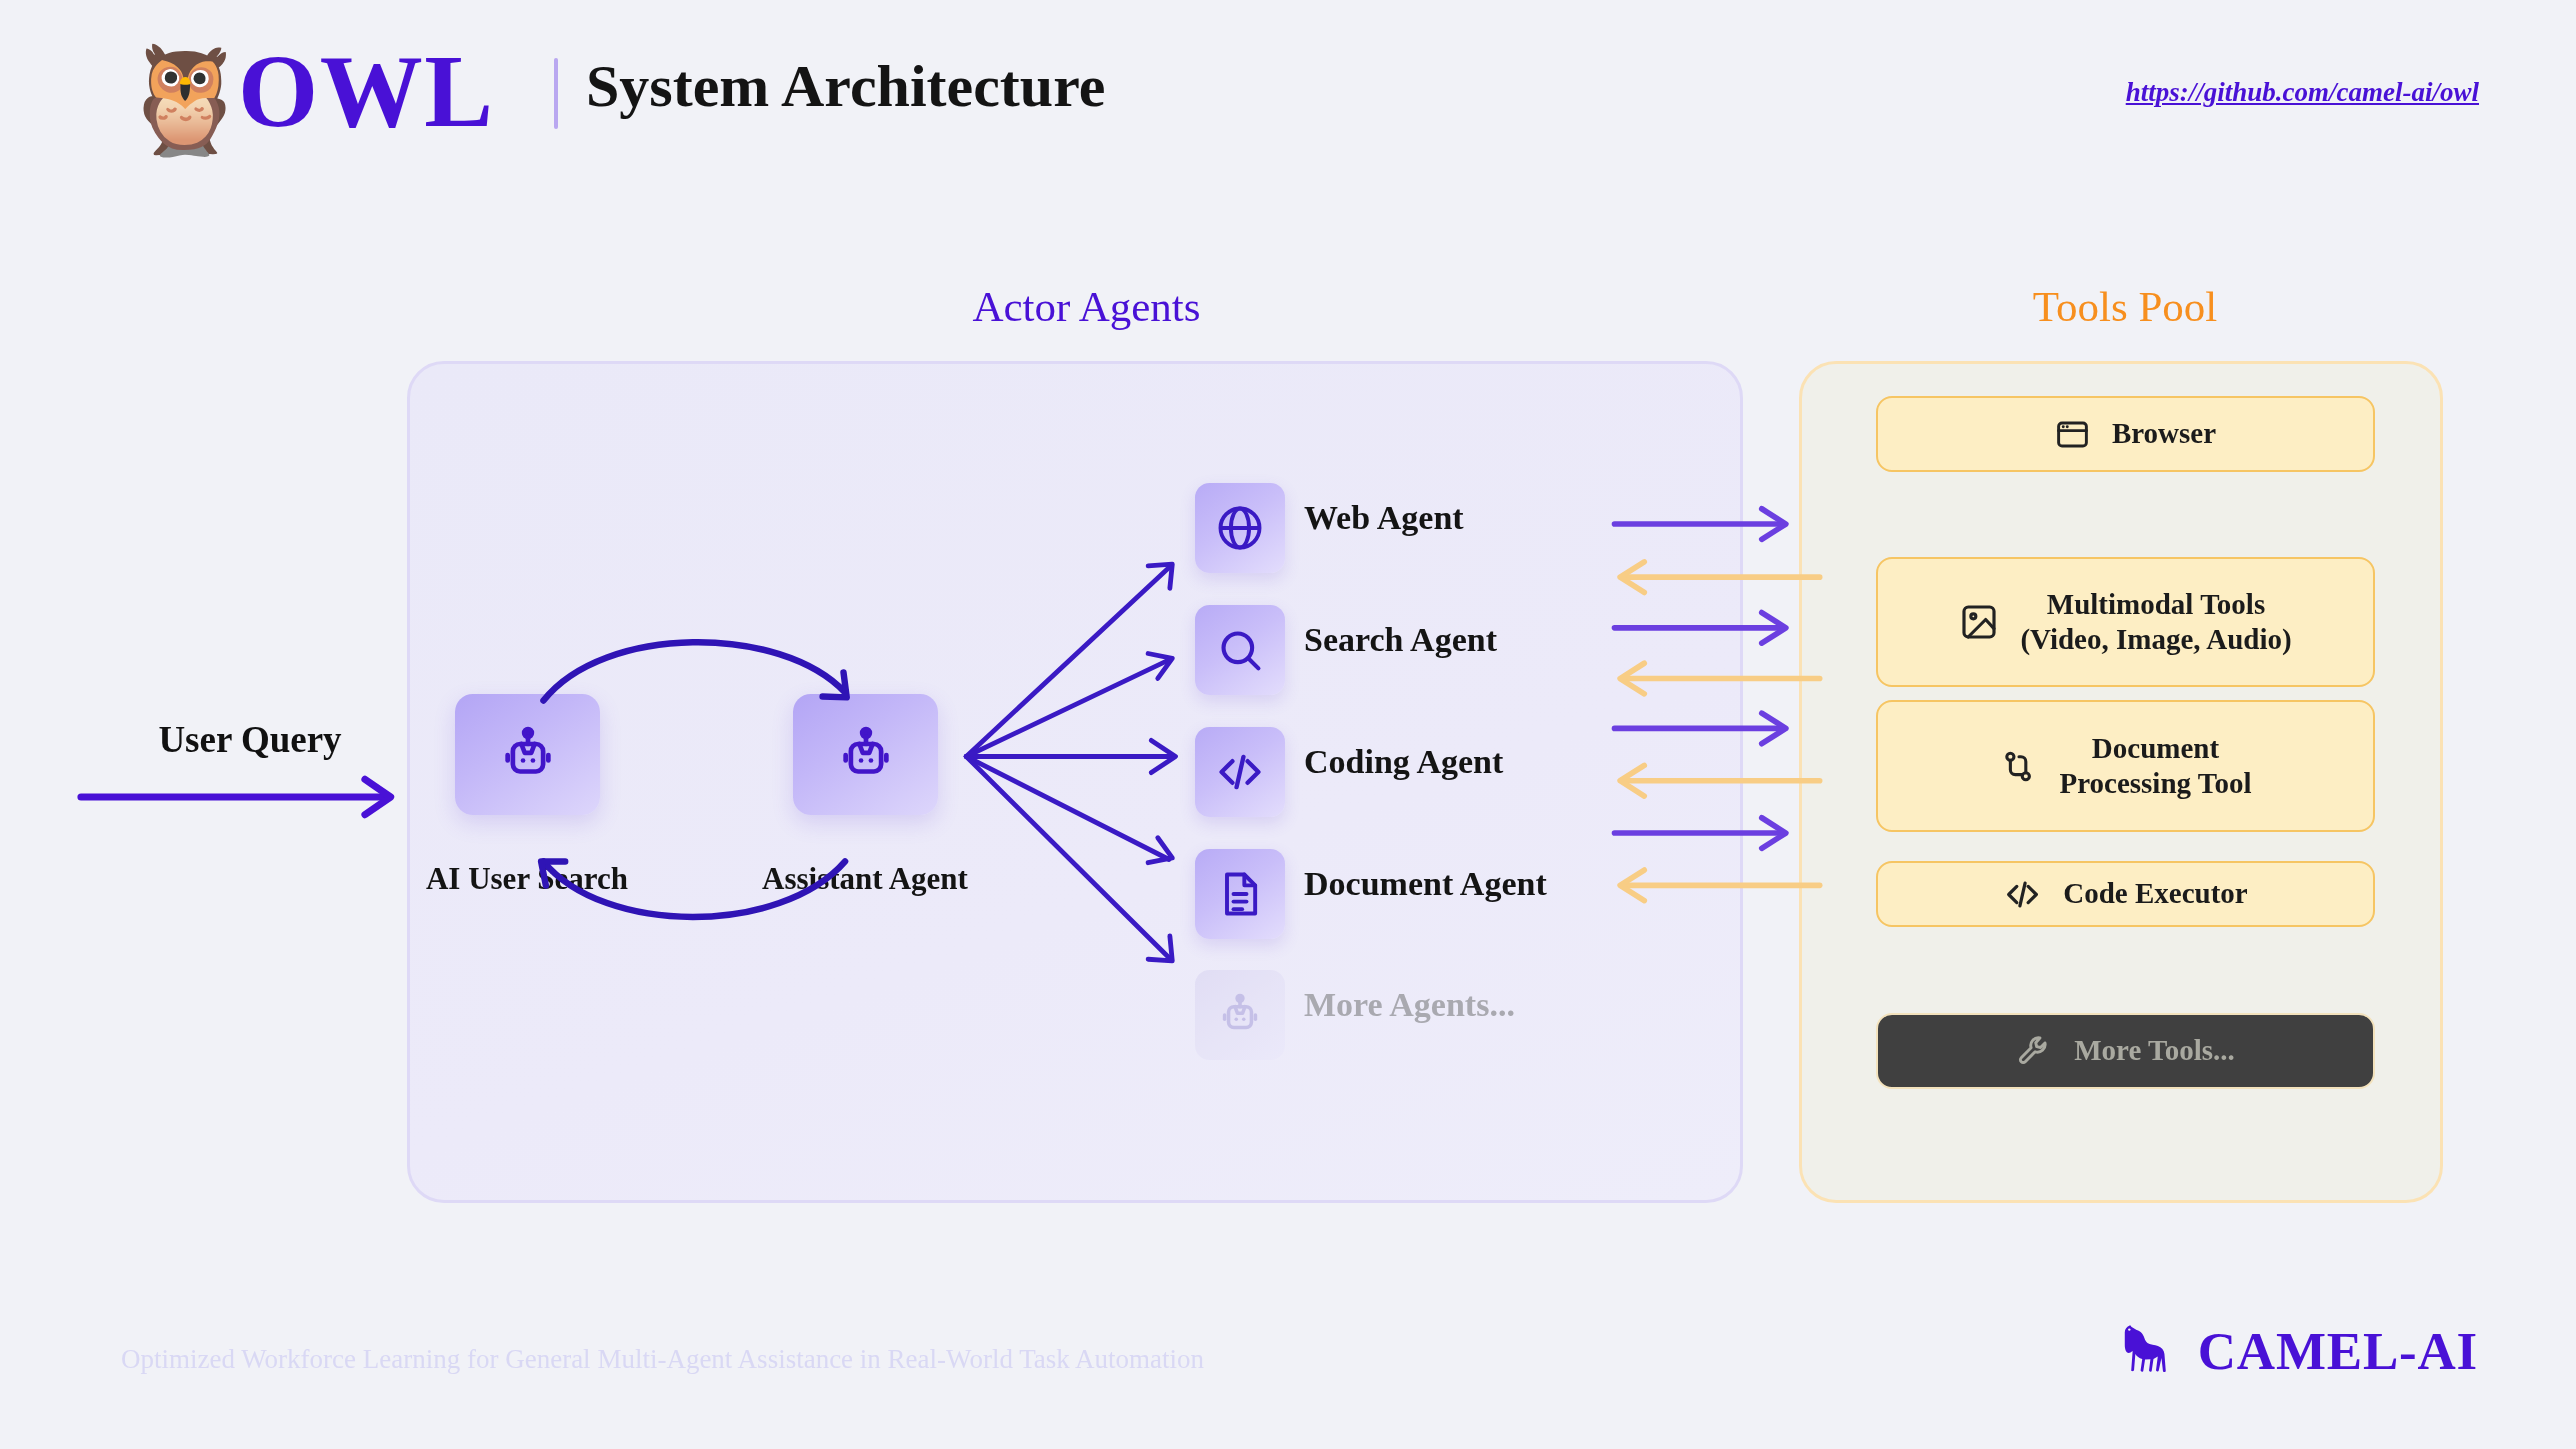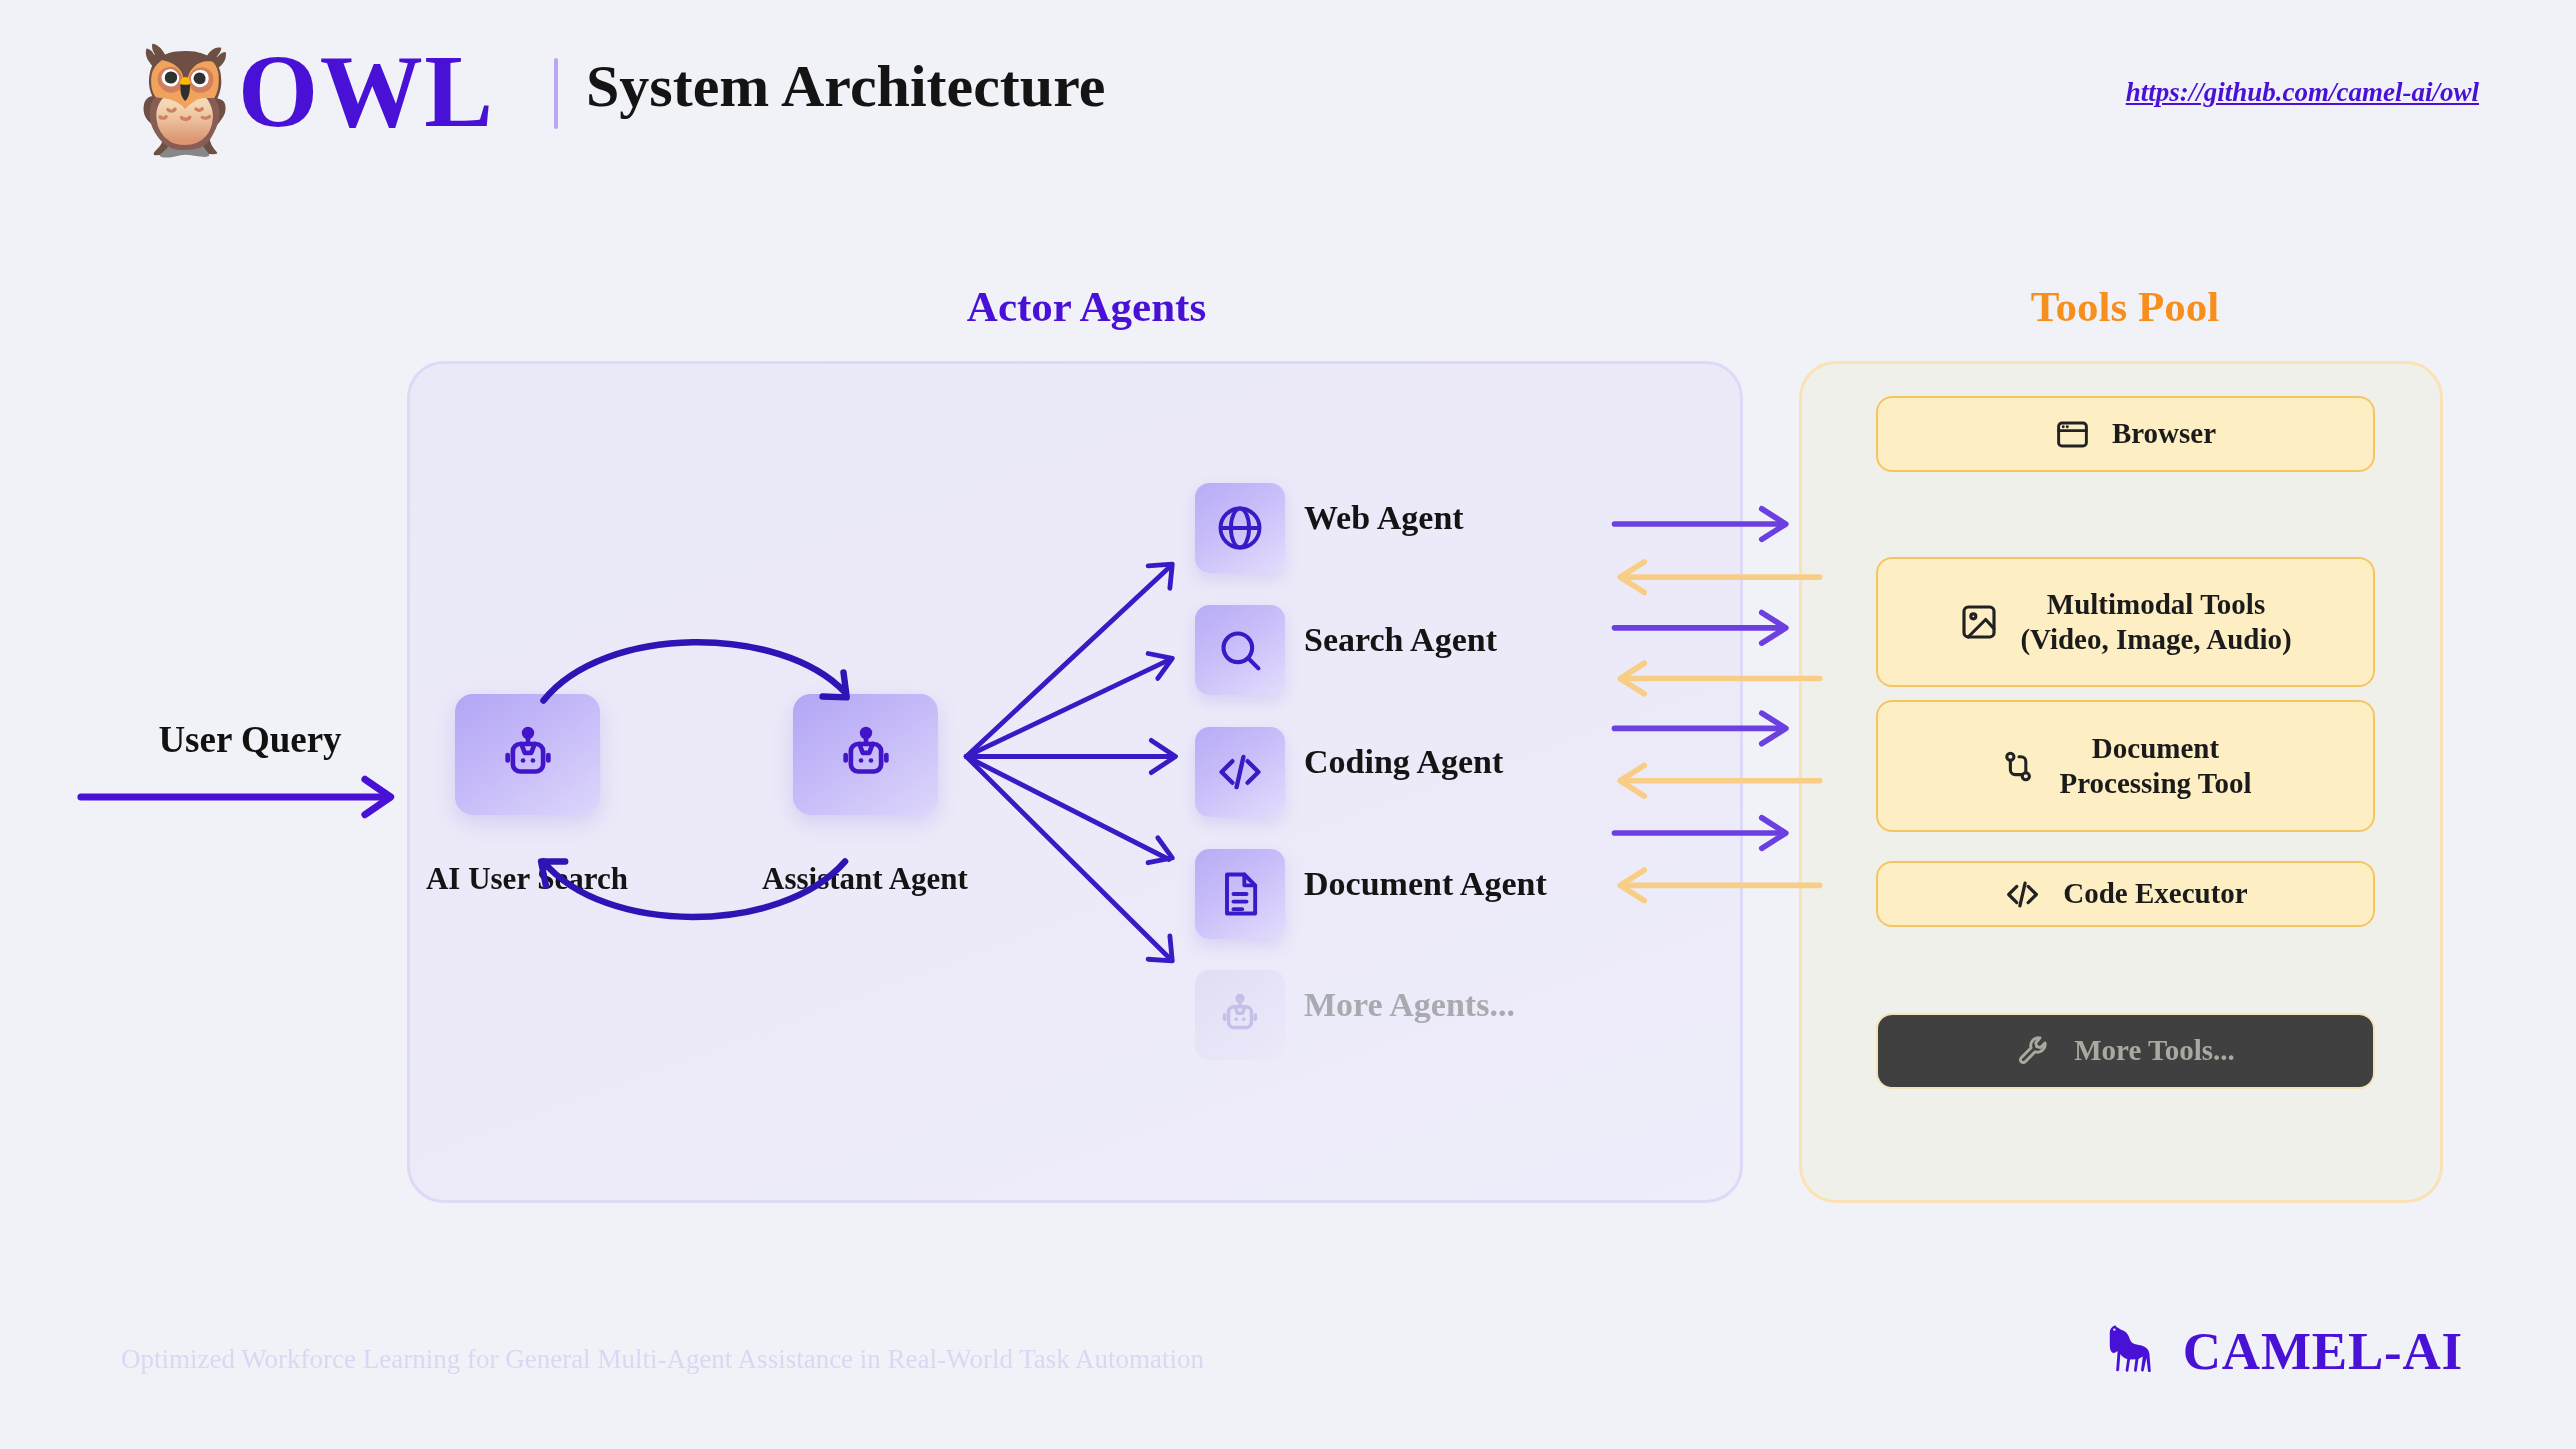--- a/index.html
+++ b/index.html
@@ -17,21 +17,21 @@
   #brand-owl{position:absolute;left:238px;top:35px;font-size:103px;font-weight:bold;
     color:#4911d6;letter-spacing:1.6px;line-height:1.1;}
   #brand-divider{position:absolute;left:554px;top:58px;width:4px;height:71px;
     background:#b9a7f0;border-radius:2.4px;}
   #header-title{position:absolute;left:586px;top:53px;font-size:60px;font-weight:bold;
     color:#141414;line-height:1.1;}
   #repo-url{position:absolute;right:97px;top:77px;font-size:27px;font-style:italic;
     font-weight:bold;color:#4911d6;}
 
   
-  .section-title{position:absolute;font-size:43px;font-weight:bold;text-align:center;}
+  .section-title{position:absolute;font-size:43px;font-weight:normal;text-align:center;}
   #actor-title{left:684px;top:282px;width:805px;color:#4911d6;}
   #tools-title{left:1803px;top:282px;width:644px;color:#f78f1e;}
 
   
   #actor-panel{position:absolute;left:407px;top:361px;width:1336px;height:842px;
     border-radius:37px;background:linear-gradient(160deg,#eae9f8 0%,#eceaf9 60%,#eeedfa 100%);
     border:3.2px solid #ded9f6;box-sizing:border-box;}
   #tools-panel{position:absolute;left:1799px;top:361px;width:644px;height:842px;
     border-radius:37px;background:#f0f0ea;border:3.2px solid #fbe2b4;box-sizing:border-box;}
 
@@ -69,21 +69,21 @@
     display:flex;align-items:center;justify-content:center;gap:21px;
     font-size:29px;font-weight:bold;color:#1b1b1b;text-align:center;line-height:1.22;}
   .tool-card.muted{background:#404040;border-color:#f3e2bc;color:#a9a9a0;}
   .tool-ico{flex:0 0 auto;display:flex;align-items:center;}
 
   svg{display:block;overflow:visible;}
 
   
   #footer-subtitle{position:absolute;left:121px;top:1344px;font-size:27px;
     color:#d9d8f4;white-space:nowrap;}
-  #camel-logo{position:absolute;right:113px;top:1319px;display:flex;align-items:center;gap:14.5px;}
+  #camel-logo{position:absolute;right:98px;top:1319px;display:flex;align-items:center;gap:14.5px;}
   #camel-text{font-size:53px;font-weight:bold;color:#4911d6;letter-spacing:0.8px;}
 </style>
 </head>
 <body>
 
 <div id="header">
   <div id="owl-logo">🦉</div>
   <div id="brand-owl">OWL</div>
   <div id="brand-divider"></div>
   <div id="header-title">System Architecture</div>

